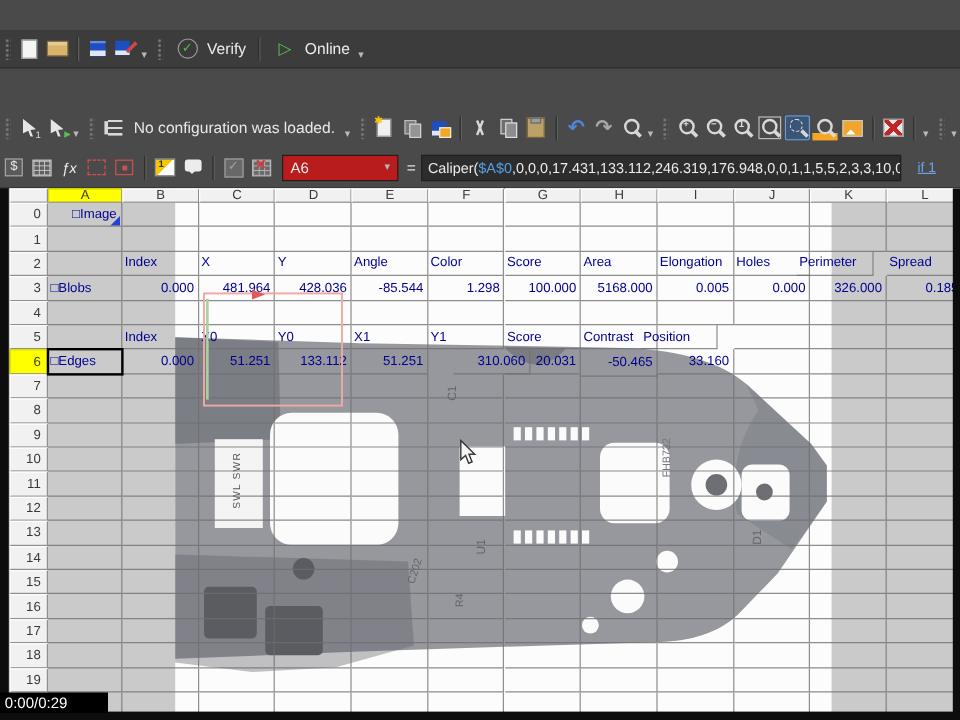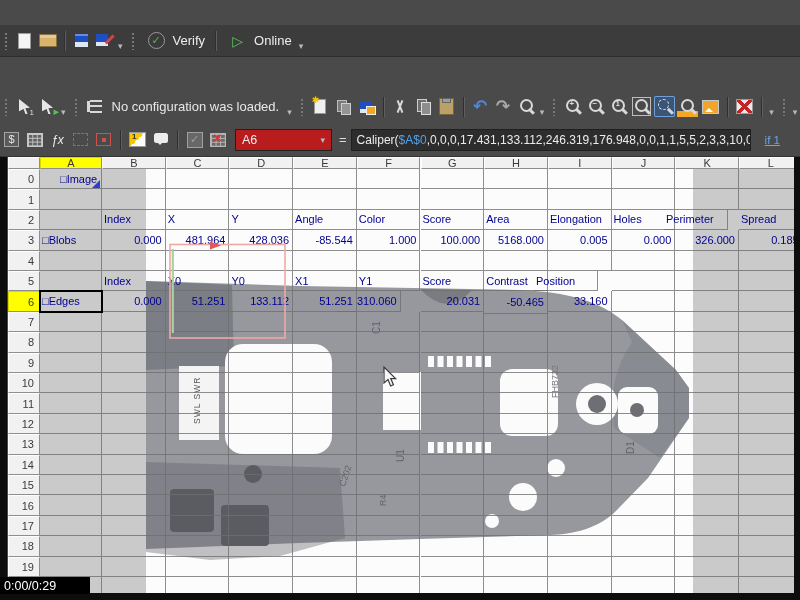--- a/index.html
+++ b/index.html
@@ -303,21 +303,21 @@
       <div class="gcell lab" style="left: 547.9px; top: 52.8px; width: 63.7px; height: 20.4px;">Elongation</div>
       <div class="gcell lab" style="left: 611.6px; top: 52.8px; width: 63.7px; height: 20.4px;">Holes</div>
       <div class="gcell lab" style="left: 664px; top: 52.8px; width: 63.7px; height: 20.4px;">Perimeter</div>
       <div class="gcell lab" style="left: 739px; top: 52.8px; width: 63.7px; height: 20.4px;">Spread</div>
       <div class="rowhead" style="left: 8px; top: 73.2px; width: 32px; height: 20.4px;">3</div>
       <div class="gcell lab" style="left: 40px; top: 73.2px; width: 62px; height: 20.4px;">□Blobs</div>
       <div class="gcell num" style="left: 102px; top: 73.2px; width: 63.7px; height: 20.4px;">0.000</div>
       <div class="gcell num" style="left: 165.7px; top: 73.2px; width: 63.7px; height: 20.4px;">481.964</div>
       <div class="gcell num" style="left: 229.4px; top: 73.2px; width: 63.7px; height: 20.4px;">428.036</div>
       <div class="gcell num" style="left: 293.1px; top: 73.2px; width: 63.7px; height: 20.4px;">-85.544</div>
-      <div class="gcell num" style="left: 356.8px; top: 73.2px; width: 63.7px; height: 20.4px;">1.000</div>
+      <div class="gcell num" style="left: 356.8px; top: 73.2px; width: 63.7px; height: 20.4px;">1.298</div>
       <div class="gcell num" style="left: 420.5px; top: 73.2px; width: 63.7px; height: 20.4px;">100.000</div>
       <div class="gcell num" style="left: 484.2px; top: 73.2px; width: 63.7px; height: 20.4px;">5168.000</div>
       <div class="gcell num" style="left: 547.9px; top: 73.2px; width: 63.7px; height: 20.4px;">0.005</div>
       <div class="gcell num" style="left: 611.6px; top: 73.2px; width: 63.7px; height: 20.4px;">0.000</div>
       <div class="gcell num" style="left: 675.3px; top: 73.2px; width: 63.7px; height: 20.4px;">326.000</div>
       <div class="gcell num" style="left: 739px; top: 73.2px; width: 63.7px; height: 20.4px;">0.185</div>
       <div class="rowhead" style="left: 8px; top: 93.6px; width: 32px; height: 20.4px;">4</div>
       <div class="gcell num" style="left: 40px; top: 93.6px; width: 62px; height: 20.4px;"></div>
       <div class="gcell num" style="left: 102px; top: 93.6px; width: 63.7px; height: 20.4px;"></div>
       <div class="gcell num" style="left: 165.7px; top: 93.6px; width: 63.7px; height: 20.4px;"></div>
@@ -342,21 +342,21 @@
       <div class="gcell lab" style="left: 534px; top: 114px; width: 63.7px; height: 20.4px;">Position</div>
       <div class="gcell num" style="left: 611.6px; top: 114px; width: 63.7px; height: 20.4px;"></div>
       <div class="gcell num" style="left: 675.3px; top: 114px; width: 63.7px; height: 20.4px;"></div>
       <div class="gcell num" style="left: 739px; top: 114px; width: 63.7px; height: 20.4px;"></div>
       <div class="rowhead selhead" style="left: 8px; top: 134.4px; width: 32px; height: 20.4px;">6</div>
       <div class="gcell lab" style="left: 40px; top: 134.4px; width: 62px; height: 20.4px;">□Edges</div>
       <div class="gcell num" style="left: 102px; top: 134.4px; width: 63.7px; height: 20.4px;">0.000</div>
       <div class="gcell num" style="left: 165.7px; top: 134.4px; width: 63.7px; height: 20.4px;">51.251</div>
       <div class="gcell num" style="left: 229.4px; top: 134.4px; width: 63.7px; height: 20.4px;">133.112</div>
       <div class="gcell num" style="left: 293.1px; top: 134.4px; width: 63.7px; height: 20.4px;">51.251</div>
-      <div class="gcell num" style="left: 337px; top: 134.4px; width: 63.7px; height: 20.4px;">310.060</div>
+      <div class="gcell num" style="left: 378px; top: 134.4px; width: 63.7px; height: 20.4px;">310.060</div>
       <div class="gcell num" style="left: 420.5px; top: 134.4px; width: 63.7px; height: 20.4px;">20.031</div>
       <div class="gcell num" style="left: 484.2px; top: 134.4px; width: 63.7px; height: 23px;">-50.465</div>
       <div class="gcell num" style="left: 547.9px; top: 134.4px; width: 63.7px; height: 20.4px;">33.160</div>
       <div class="gcell num" style="left: 611.6px; top: 134.4px; width: 63.7px; height: 20.4px;"></div>
       <div class="gcell num" style="left: 675.3px; top: 134.4px; width: 63.7px; height: 20.4px;"></div>
       <div class="gcell num" style="left: 739px; top: 134.4px; width: 63.7px; height: 20.4px;"></div>
       <div class="rowhead" style="left: 8px; top: 154.8px; width: 32px; height: 20.4px;">7</div>
       <div class="gcell num" style="left: 40px; top: 154.8px; width: 62px; height: 20.4px;"></div>
       <div class="gcell num" style="left: 102px; top: 154.8px; width: 63.7px; height: 20.4px;"></div>
       <div class="gcell num" style="left: 165.7px; top: 154.8px; width: 63.7px; height: 20.4px;"></div>

